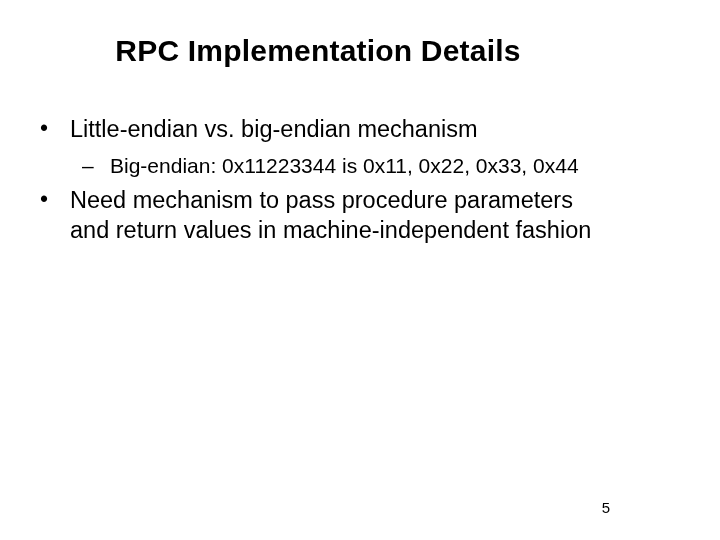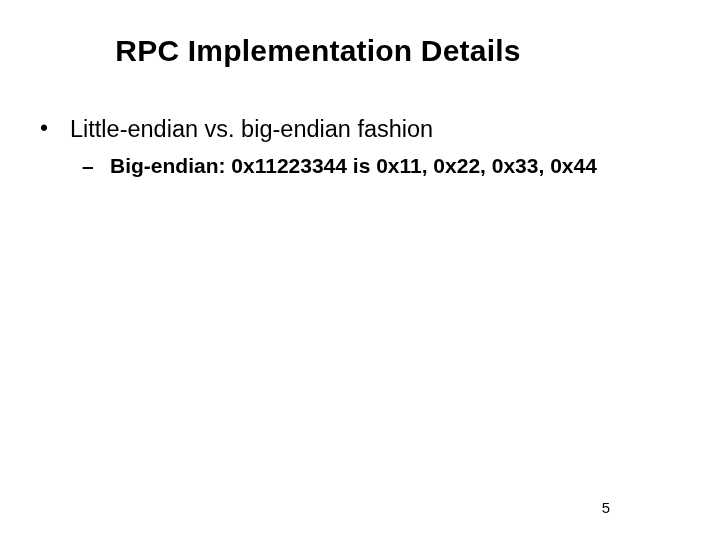--- a/index.html
+++ b/index.html
@@ -42,21 +42,20 @@
       content: "•";
       position: absolute;
       left: 12px;
       top: 0;
       font-size: 23px;
     }
     ul.inner {
       list-style: none;
       margin: 8px 0 6px 0;
       padding: 0;
-      font-weight: bold;
     }
     ul.inner > li {
       position: relative;
       padding-left: 40px;
       font-size: 21px;
       line-height: 1.3;
       margin-bottom: 2px;
     }
     ul.inner > li::before {
       content: "–";
@@ -74,23 +73,26 @@
     }
   </style>
 </head>
 <body>
 
 <div class="slide">
   <div class="title">RPC Implementation Details</div>
 
   <ul class="outer">
     <li>
-      <span>Little-endian vs. big-endian fashion</span>
+      <span>Little-endian vs. big-endian mechanism</span>
       <ul class="inner">
         <li>
           <span>Big-endian: 0x11223344 is 0x11, 0x22, 0x33, 0x44</span>
         </li>
       </ul>
+    </li>
+    <li>
+      <span>Need mechanism to pass procedure parameters and return values in machine-independent fashion</span>
     </li>
   </ul>
 
   <div class="pagenum">5</div>
 </div>
 
 </body></html>

